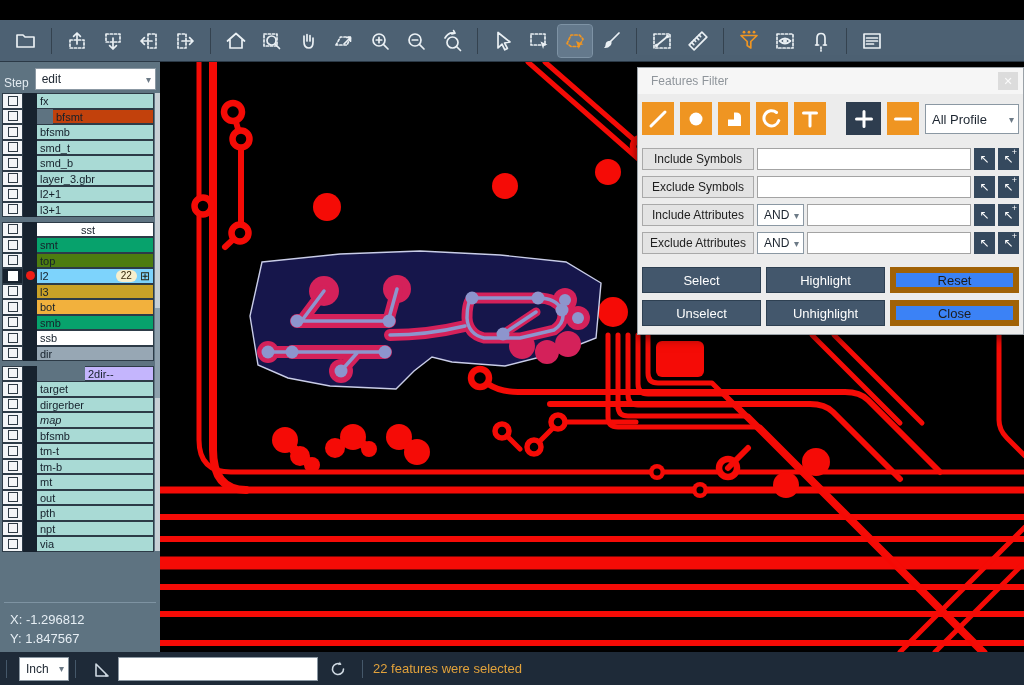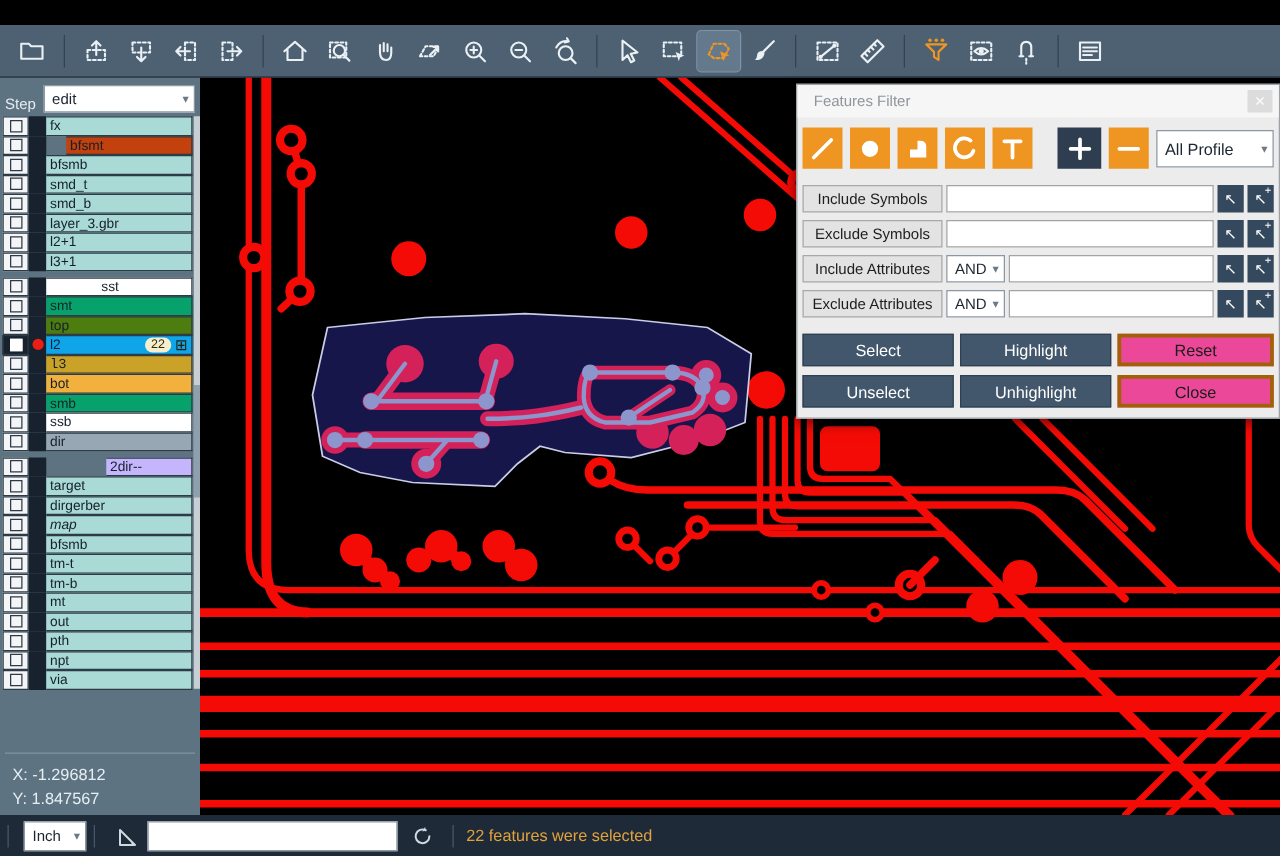--- a/index.html
+++ b/index.html
@@ -90,21 +90,21 @@
     color:#1e1e1e; display:flex; align-items:center; justify-content:center; cursor:pointer; }
   .andcombo { width:47px; flex:none; margin-left:3px; font-size:12px; height:auto; }
   .ffield { flex:1; margin-left:3px; border:1px solid #a3a3a3; background:#fff; font-size:12px; padding:0 4px;
     font-family:"Liberation Sans",sans-serif; min-width:0; }
   .abtn { width:21px; flex:none; margin-left:3px; background:#35495e; color:#fff; font-size:12px;
     display:flex; align-items:center; justify-content:center; position:relative; cursor:pointer; }
   .abtn .plus { position:absolute; right:2px; top:0px; font-size:9px; line-height:9px; }
   .actrow { position:absolute; left:4px; right:4px; height:26px; display:flex; }
   .dbtn { flex:1; margin-right:5px; background:#43576c; border:1px solid #2e4052; color:#fff;
     font-size:13px; display:flex; align-items:center; justify-content:center; cursor:pointer; }
-  .lbtn { flex:1; background:#ec4899; border:3px solid #a16207; color:#1c1c1c; margin-right:0; }
+  .lbtn { flex:1; background:#3b82f6; border:6px solid #a16207; color:#1c1c1c; margin-right:0; }
 
   
   .statusbar { position:absolute; left:0; top:652px; width:1024px; height:33px;
     background:var(--titlebar-navy); display:flex; align-items:center; z-index:30; }
   .ssep { width:1px; height:18px; background:#45586a; margin:0 6px; }
   .unitscombo { width:50px; height:24px; font-size:12px; margin-left:6px; }
   .angleicon { margin:0 6px 0 10px; }
   .sinput { width:200px; height:24px; background:#fff; border:1px solid #8b98a3; font-size:12px;
     padding:0 5px; font-family:"Liberation Sans",sans-serif; }
   .refresh { margin:0 8px 0 10px; }
@@ -479,32 +479,32 @@
     <div class="ldot"></div>
     <div class="lname" style="background: #4d7c0f;">
             <span class="ltext">top</span>
           </div>
   </div>
         <div class="lrow selected">
     <div class="lchk">
             <div class="sq"></div>
           </div>
     <div class="ldot"></div>
-    <div class="lname" style="background: #0ea5e9; text-align: center;">
+    <div class="lname" style="background: #7dd3fc; text-align: center;">
             <span class="ltext">l2</span>
             <span class="lbadge">22</span>
             <span class="lgrid">⊞</span>
           </div>
   </div>
         <div class="lrow">
     <div class="lchk">
             <div class="sq"></div>
           </div>
     <div class="ldot"></div>
-    <div class="lname" style="background: rgb(201, 162, 39); font-family: Liberation Mono, monospace;">
+    <div class="lname" style="background: rgb(201, 162, 39);">
             <span class="ltext">l3</span>
           </div>
   </div>
         <div class="lrow">
     <div class="lchk">
             <div class="sq"></div>
           </div>
     <div class="ldot"></div>
     <div class="lname" style="background: rgb(242, 177, 61);">
             <span class="ltext">bot</span>

